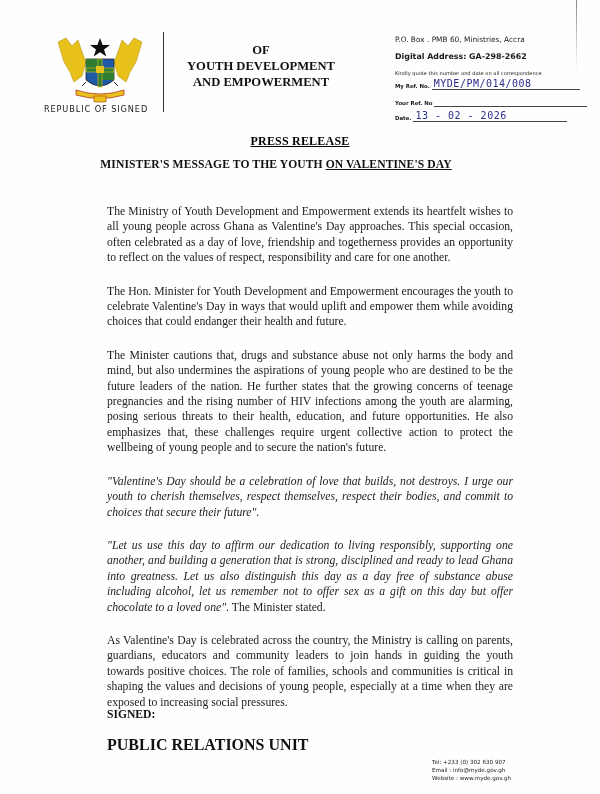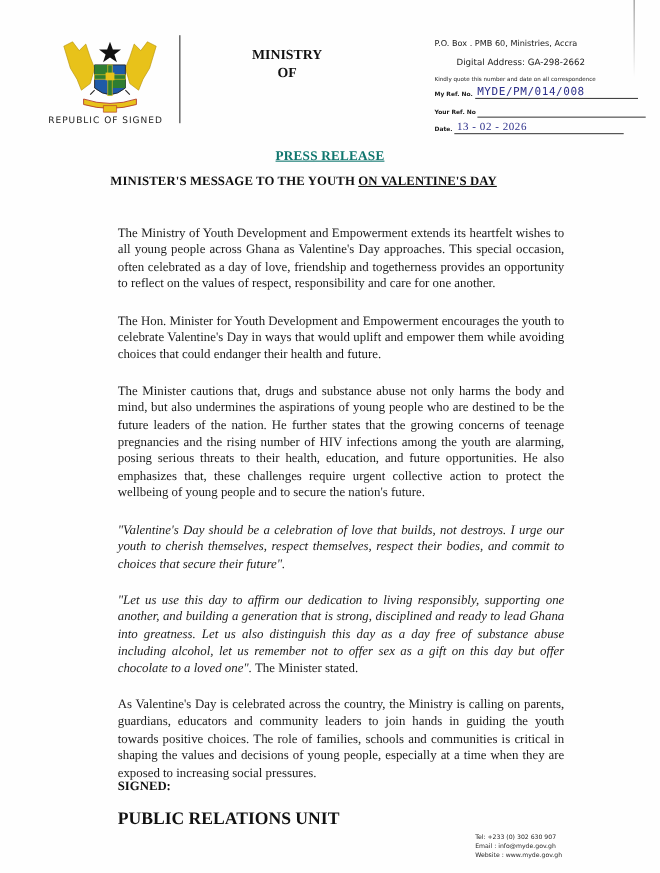--- a/index.html
+++ b/index.html
@@ -13,40 +13,40 @@
   .republic { position: absolute; left: 36px; top: 104px; width: 120px; text-align: center;
     font-family: "DejaVu Sans", sans-serif; font-size: 8.2px; letter-spacing: 0.9px; color: #222; }
   .vdivider { position: absolute; left: 163px; top: 32px; width: 1px; height: 80px; background: #333; }
 
   .ministry { position: absolute; left: 176px; top: 42px; width: 170px; text-align: center;
     font-family: "Liberation Serif", serif; font-weight: bold; font-size: 12.6px; line-height: 16px; color: #111; }
 
   .contact { position: absolute; left: 395px; top: 32px; width: 200px;
     font-family: "DejaVu Sans", sans-serif; color: #1a1a1a; }
   .contact .pobox { font-size: 7.4px; font-weight: normal; position: absolute; top: 3px; left: 0; white-space: nowrap; }
-  .contact .digital { font-size: 7.9px; font-weight: normal; position: absolute; top: 20px; left: 0; white-space: nowrap; margin-left: 20px; }
+  .contact .digital { font-size: 7.9px; font-weight: bold; position: absolute; top: 20px; left: 0; white-space: nowrap; }
   .contact .kindly { font-size: 5.1px; position: absolute; top: 38px; left: 0; white-space: nowrap; }
   .ref-row { position: absolute; left: 0; height: 14px; display: flex; align-items: flex-end; }
   .ref-row .lbl { font-size: 5.4px; font-weight: bold; white-space: nowrap; padding-bottom: 1px; }
   .ref-row .line { border-bottom: 1px solid #444; height: 12px; margin-left: 2px;
     font-family: "DejaVu Sans Mono", monospace; color: #2b2e8a; font-size: 10px; line-height: 12px;
     letter-spacing: 0.5px; padding-left: 2px; white-space: nowrap; }
   .ref-mine { top: 44px; }
   .ref-mine .line { width: 148px; margin-top: 42px; }
   .ref-yours { top: 61px; }
   .ref-yours .line { width: 153px; }
   .ref-date { top: 76px; }
-  .ref-date .line { width: 154px; font-family: Liberation Serif, serif; }
+  .ref-date .line { width: 154px; }
 
   .edge-line { position: absolute; left: 576px; top: 0; width: 1px; height: 70px;
     background: linear-gradient(#888, rgba(255,255,255,0)); }
 
   
   .press { position: absolute; left: 0; top: 134px; width: 600px; text-align: center;
-    font-weight: bold; font-size: 12px; text-decoration: underline; letter-spacing: 0.2px; color: #0f766e; }
+    font-weight: bold; font-size: 12px; text-decoration: underline; letter-spacing: 0.2px; color: #000000; }
   .headline { position: absolute; left: 0; top: 158px; width: 552px; text-align: center;
     font-weight: bold; font-size: 11.6px; color: #111; letter-spacing: 0.1px; }
   .headline .ul { text-decoration: underline; }
 
   
   .body { position: absolute; left: 107px; top: 186px; width: 406px;
     font-family: "Liberation Serif", serif; font-size: 11.7px; line-height: 15.4px; color: #1c1c1c; }
   .body p { text-align: justify; margin-bottom: 14px; margin-top: 18px; }
   .body p.q { font-style: italic; }
   .body p.q span.n { font-style: normal; }
@@ -79,22 +79,23 @@
 
     <path d="M24 58 Q48 66 72 58 L72 63 Q48 70 24 63 Z" fill="#e8c21a" stroke="#b23a2a" stroke-width="0.8"></path>
     <path d="M42 64 L54 64 L54 70 L42 70 Z" fill="#e8c21a" stroke="#b23a2a" stroke-width="0.6"></path>
     <line x1="30" y1="54" x2="34" y2="50" stroke="#222" stroke-width="1"></line>
     <line x1="66" y1="54" x2="62" y2="50" stroke="#222" stroke-width="1"></line>
   </svg>
   <div class="republic">REPUBLIC OF SIGNED</div>
   <div class="vdivider"></div>
 
   <div class="ministry">
-    <div>MINISTRY</div>
     <div>OF</div>
+    <div>YOUTH DEVELOPMENT</div>
+    <div>AND EMPOWERMENT</div>
   </div>
 
   <div class="contact">
     <div class="pobox">P.O. Box . PMB 60, Ministries, Accra</div>
     <div class="digital">Digital Address: GA-298-2662</div>
     <div class="kindly">Kindly quote this number and date on all correspondence</div>
     <div class="ref-row ref-mine">
       <span class="lbl">My Ref. No.</span>
       <span class="line">MYDE/PM/014/008</span>
     </div>

